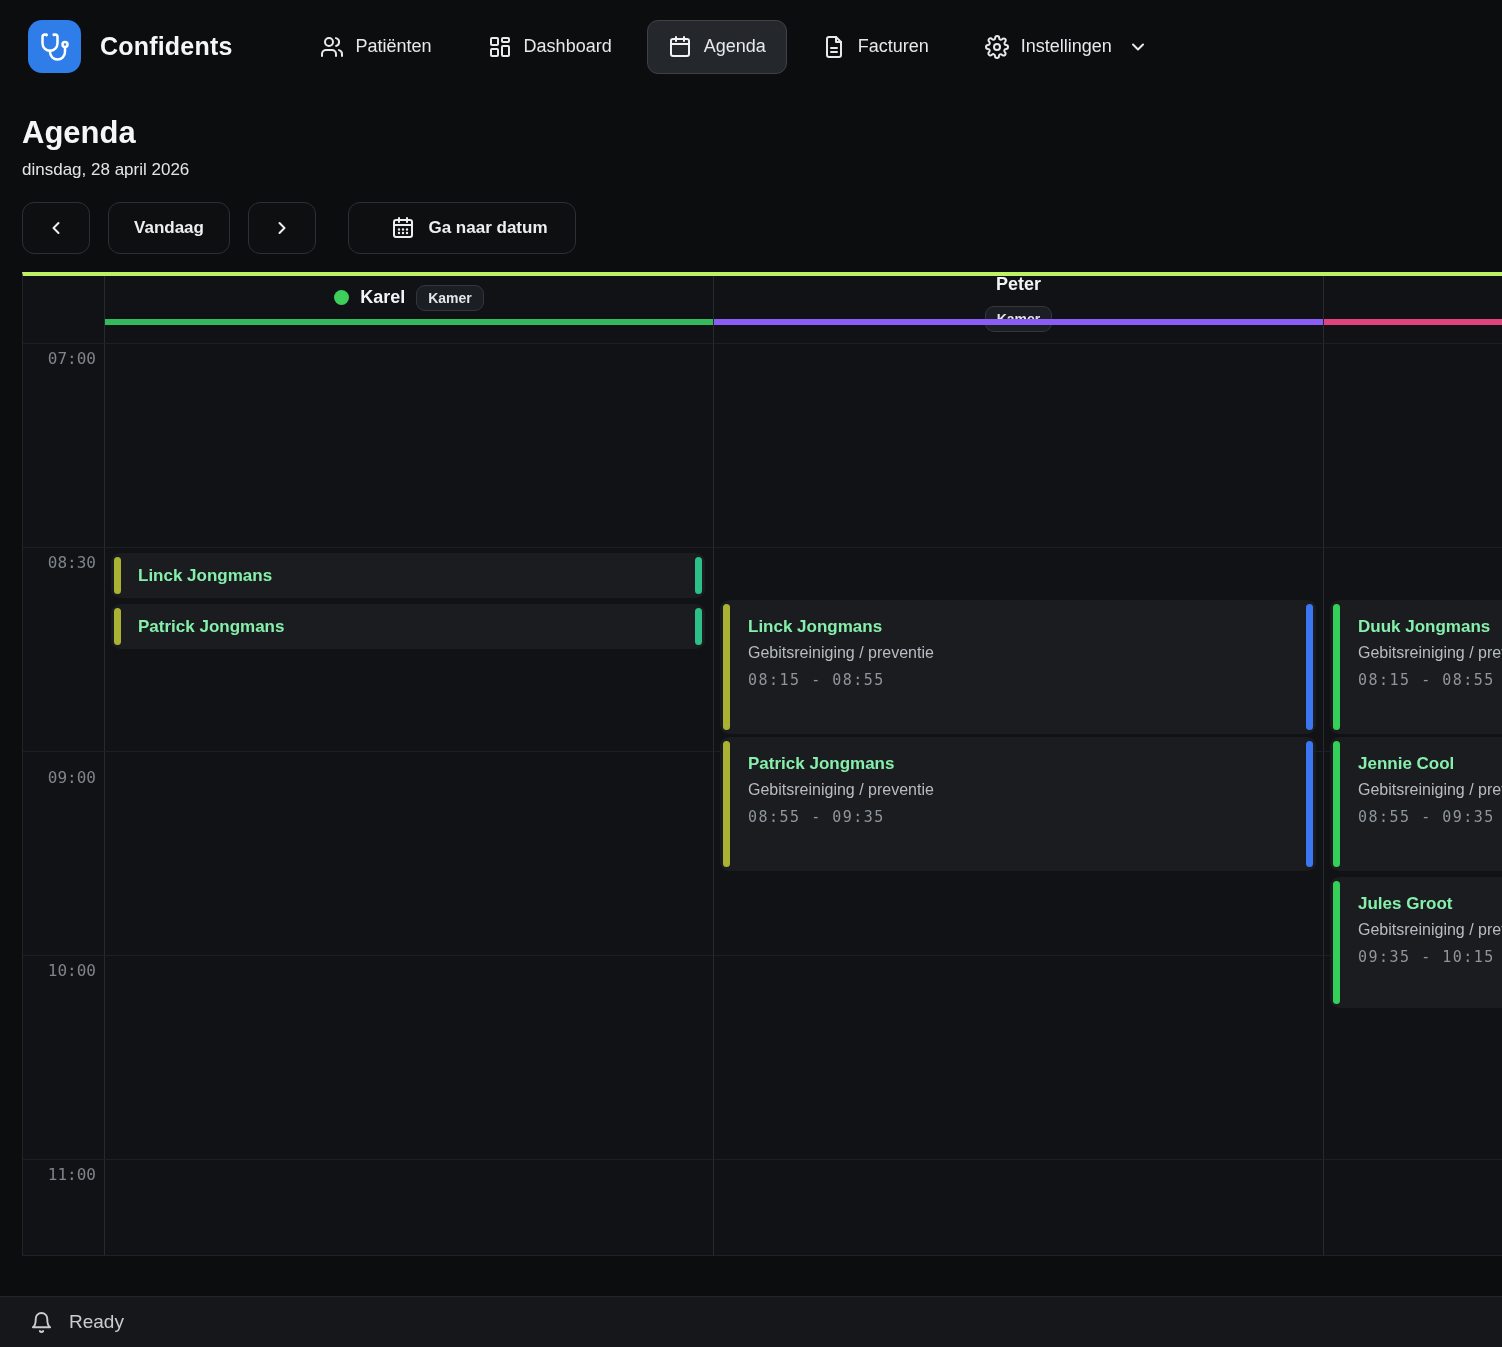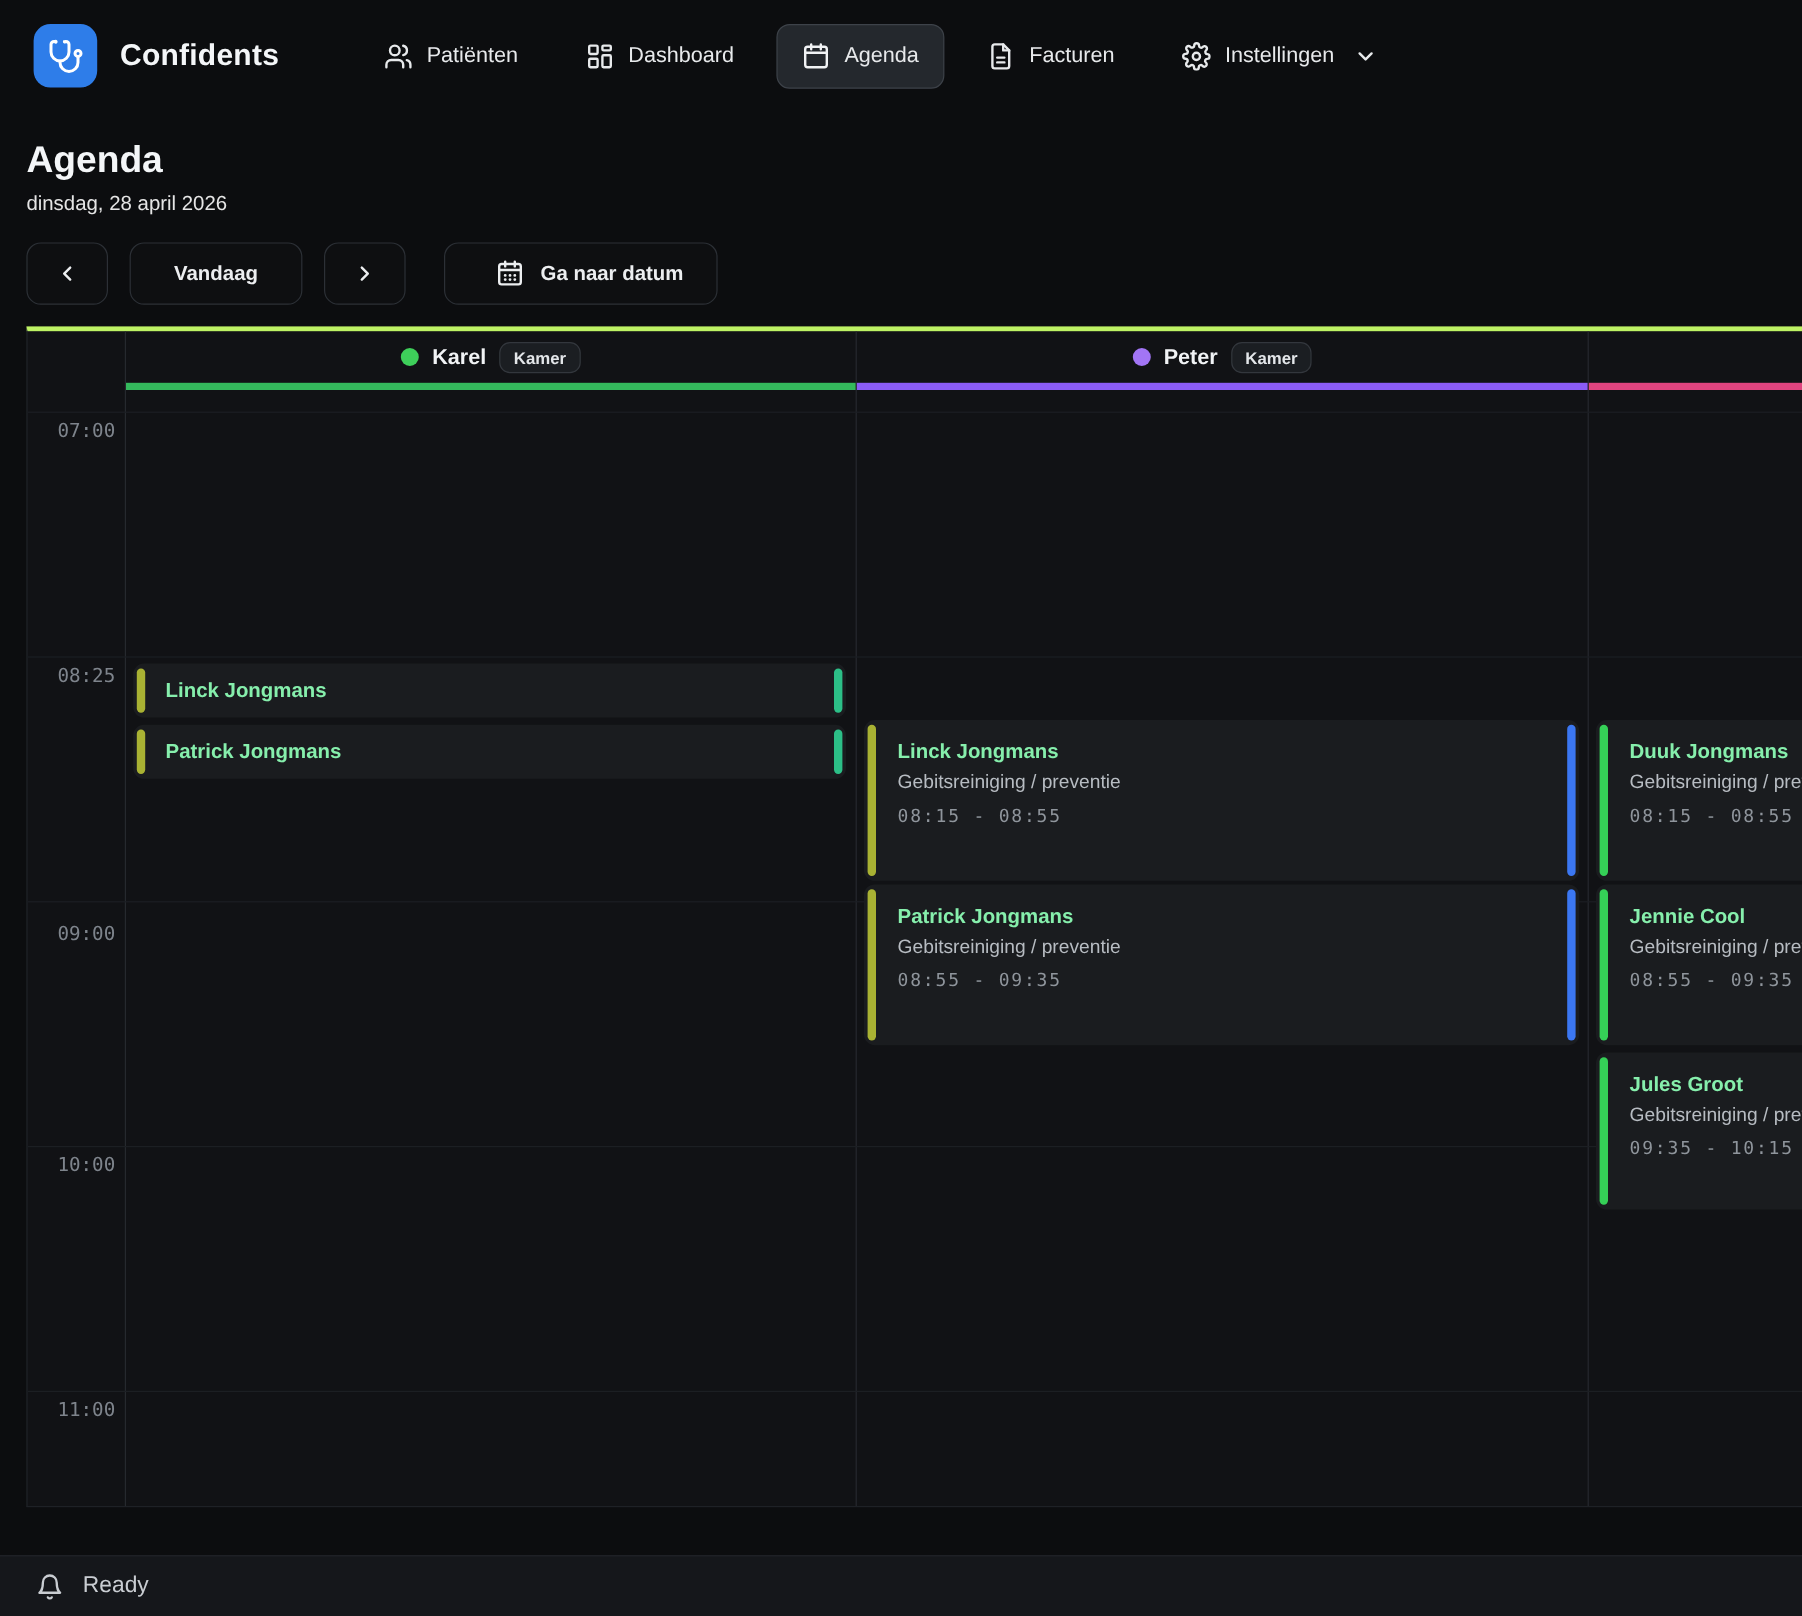--- a/index.html
+++ b/index.html
@@ -62,21 +62,21 @@
     height:52px;
     display:flex; align-items:center; justify-content:center;
     gap:13px;
     border:1px solid #2c3036;
     border-radius:12px;
     background:rgba(255,255,255,0.01);
     color:#eceef0;
     font-size:17px; font-weight:600;
   }
   .btn-prev, .btn-next { width:68px; }
-  .btn-today { width:144px; }
+  .btn-today { width:122px; }
   .btn-goto  { width:228px; margin-left:14px;padding-left:15px; }
 
   
   .calendar {
     position:absolute;
     left:22px; top:272px;
     width:1480px; height:984px;
     border-top:4px solid #bef264;
     border-bottom:1px solid #1e2126;
     border-left:1px solid #202329;
@@ -97,21 +97,21 @@
   .col-header .col-name { font-size:18px; font-weight:600; color:#f1f3f5; }
   .badge {
     font-size:14px; font-weight:600; color:#e3e6e9;
     padding:4px 11px;
     border:1px solid #33373d;
     border-radius:9px;
     background:#1b1e22;
   }
   .underline { position:absolute; top:43px; height:6px; }
   .hd-karel { left:82px;  width:608px; }
-  .hd-peter { left:691px; width:609px; }
+  .hd-peter { left:691px; width:609px;flex-direction:column; }
   .hd-third { left:1301px; width:179px; }
   .ul-karel { background:#34b95c; }
   .ul-peter { background:#8b5cf6; }
   .ul-third { background:#e0447f; }
 
   .hour-line {
     position:absolute; left:0; right:0; height:1px; background:#1c1f23;
   }
   .time-label {
     position:absolute;
@@ -304,21 +304,21 @@
   <div class="underline hd-peter ul-peter"></div>
   <div class="underline hd-third ul-third"></div>
 
   <div class="hour-line" style="top:67px"></div>
   <div class="hour-line" style="top:271px"></div>
   <div class="hour-line" style="top:475px"></div>
   <div class="hour-line" style="top:679px"></div>
   <div class="hour-line" style="top:883px"></div>
 
   <div class="time-label" style="top:73px">07:00</div>
-  <div class="time-label" style="top:277px">08:25</div>
+  <div class="time-label" style="top:277px">08:30</div>
   <div class="time-label" style="top:492px">09:00</div>
   <div class="time-label" style="top:685px">10:00</div>
   <div class="time-label" style="top:889px">11:00</div>
 
   <div class="event small ev-a">
     <span class="accent left acc-olive"></span>
     <span class="accent right acc-teal"></span>
     <span class="ev-name">Linck Jongmans</span>
   </div>
   <div class="event small ev-b">

